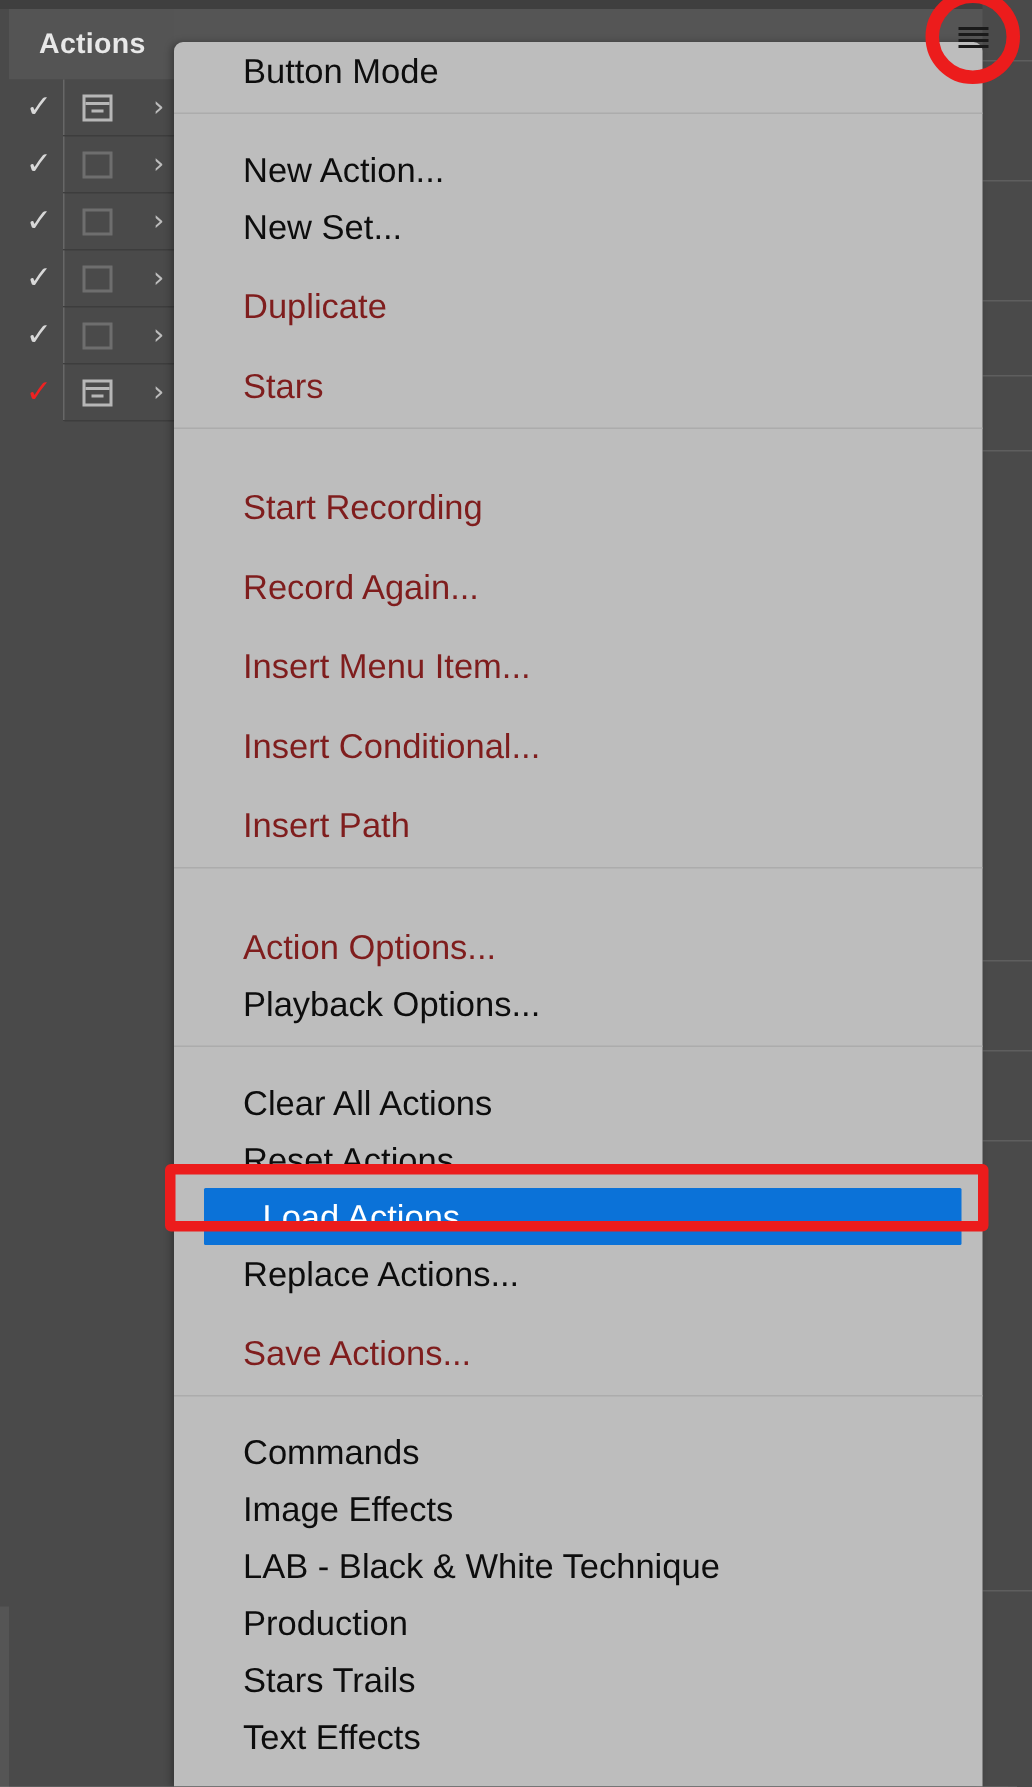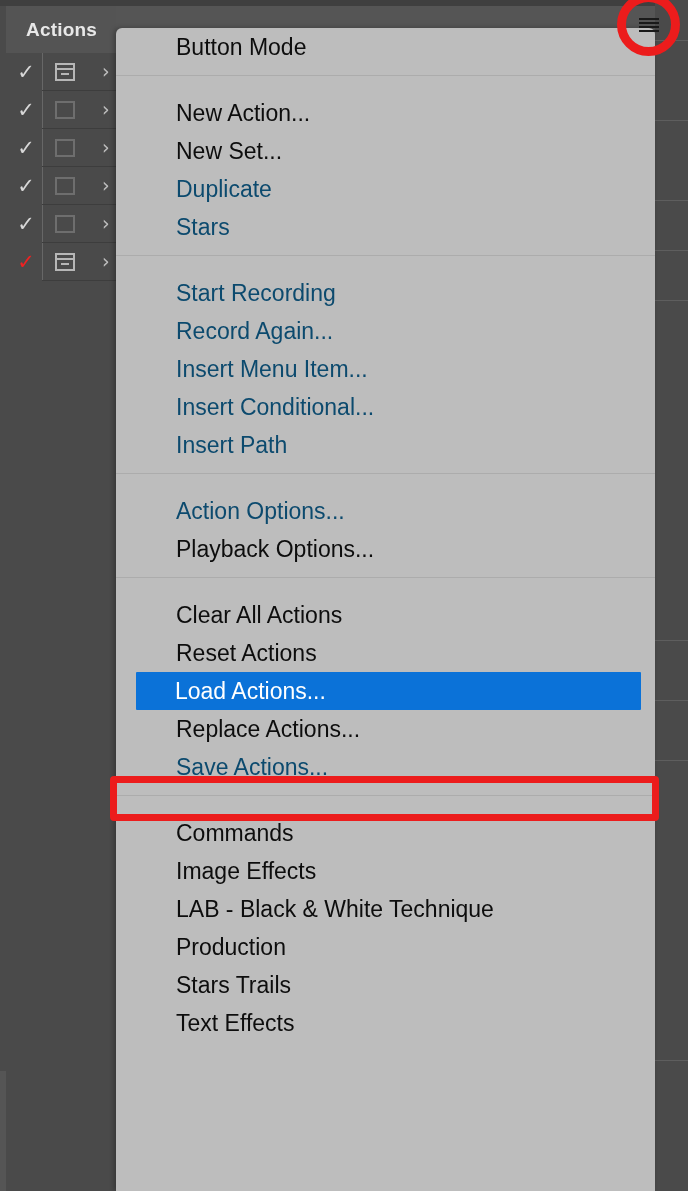--- a/index.html
+++ b/index.html
@@ -134,26 +134,26 @@
     height: 1163px;
     background: #bdbdbd;
     border-top-left-radius: 6px;
     border-top-right-radius: 6px;
     box-shadow: -2px 0 5px rgba(0,0,0,0.28);
   }
   .mi {
     position: relative;
     height: 38px;
     line-height: 38px;
-    padding-left: 60px;
+    padding-left: 46px;
     font-size: 23px;
     color: #0d0d0d;
     white-space: nowrap;
   }
-  .mi.disabled { color: #0c4a6e; }
+  .mi.disabled { color: #7f1d1d; margin-top: 15px; }
   .mi.selected {
     background: #0b72d8;
     color: #ffffff;
     margin: 0 14px 0 20px;
     padding-left: 39px;
     border-radius: 1px;
   }
   .sep {
     height: 1px;
     margin: 9px 0 9px 0;

